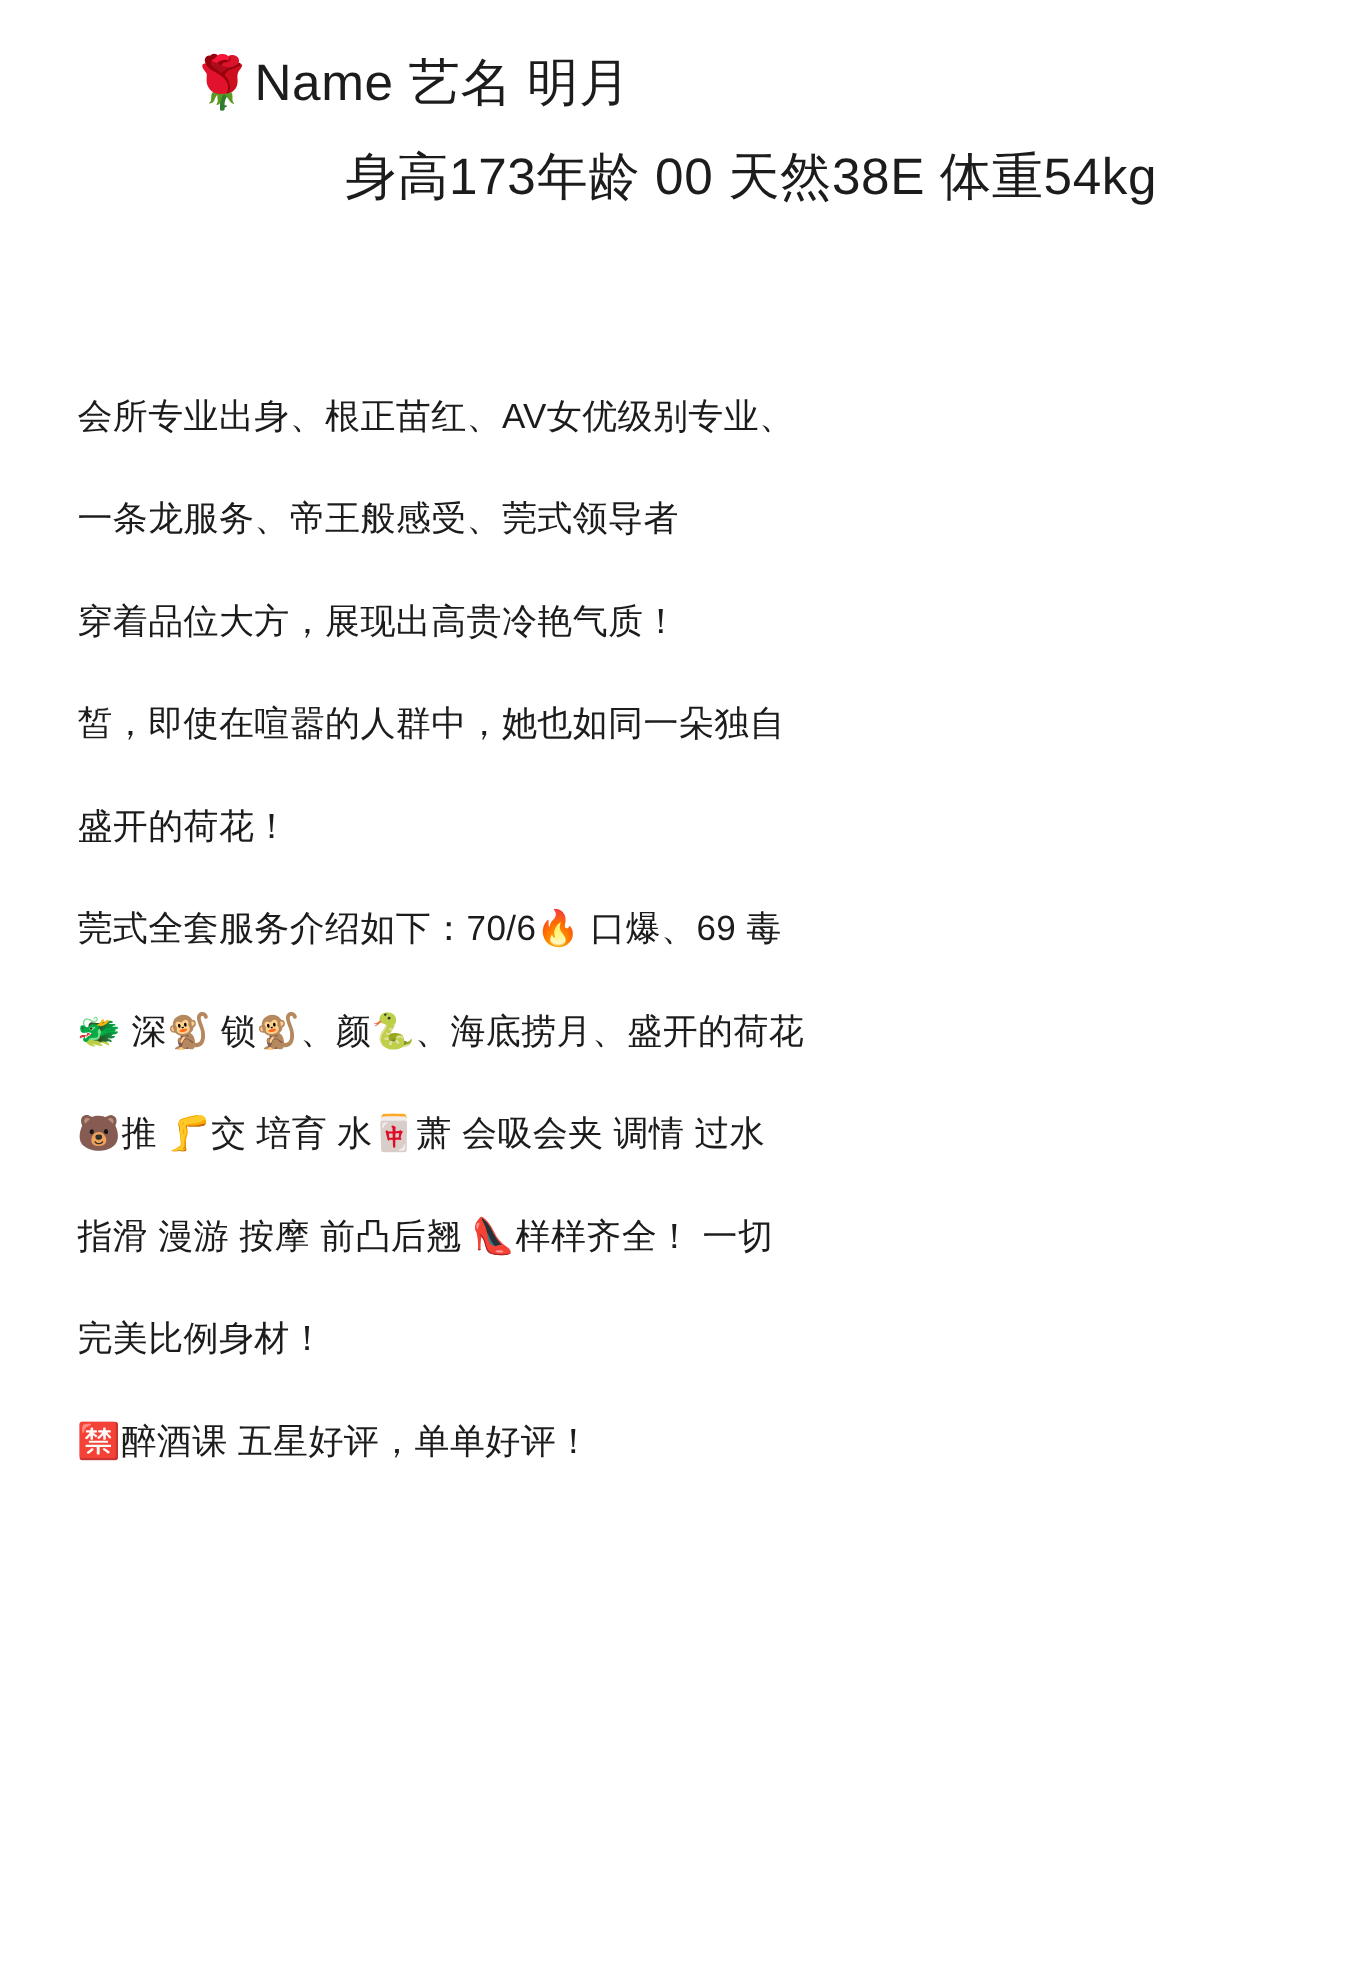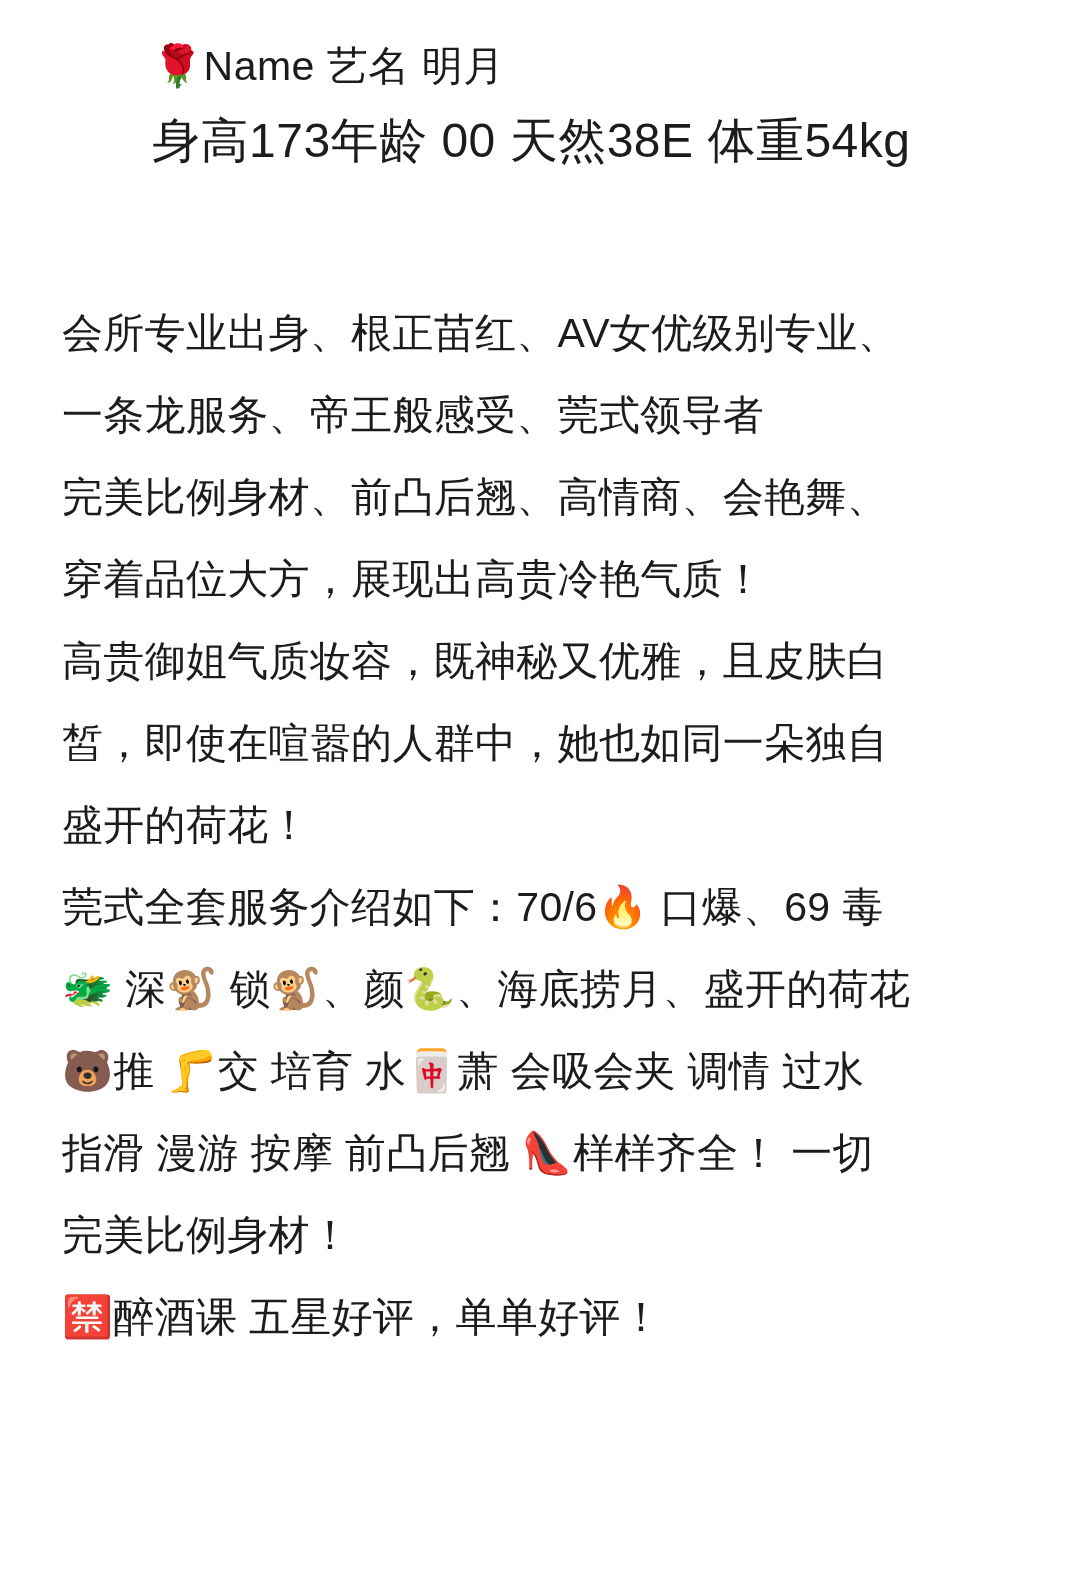--- a/index.html
+++ b/index.html
@@ -25,31 +25,32 @@
   .header-block {
     padding-left: 90px;
   }
   .title-line {
     font-size: 41px;
     line-height: 72px;
     letter-spacing: 0.5px;
     white-space: nowrap;
   }
   .stats-line {
-    font-size: 48px;
+    font-size: 41px;
     line-height: 78px;
     letter-spacing: 0.5px;
     white-space: nowrap;
     padding-left: 0px;
+    text-align: center;
   }
   .gap {
     height: 112px;
   }
   .body-block {
-    font-size: 41px;
+    font-size: 28px;
     line-height: 82px;
     letter-spacing: 0.3px;
   }
   .para-line {
     white-space: nowrap;
   }
 </style>
 </head>
 <body>
 
@@ -61,23 +62,21 @@
 
   <div class="header-block" style="padding-left:90px">
     <div class="stats-line">身高173年龄 00 天然38E  体重54kg</div>
   </div>
 
   <div class="gap"></div>
 
   <div class="body-block">
     <div class="para-line"> 会所专业出身、根正苗红、AV女优级别专业、</div>
     <div class="para-line">一条龙服务、帝王般感受、莞式领导者</div>
-    <div class="para-line">完美比例身材、前凸后翘、高情商、会艳舞、</div>
     <div class="para-line">穿着品位大方，展现出高贵冷艳气质！</div>
-    <div class="para-line">高贵御姐气质妆容，既神秘又优雅，且皮肤白</div>
     <div class="para-line">皙，即使在喧嚣的人群中，她也如同一朵独自</div>
     <div class="para-line">盛开的荷花！</div>
     <div class="para-line"> 莞式全套服务介绍如下：70/6🔥 口爆、69 毒</div>
     <div class="para-line">🐲 深🐒 锁🐒、颜🐍、海底捞月、盛开的荷花</div>
     <div class="para-line">🐻推 🦵交 培育 水🀄萧 会吸会夹 调情 过水</div>
     <div class="para-line">指滑 漫游 按摩 前凸后翘 👠样样齐全！ 一切</div>
     <div class="para-line">完美比例身材！</div>
     <div class="para-line">🈲醉酒课 五星好评，单单好评！</div>
   </div>
 

